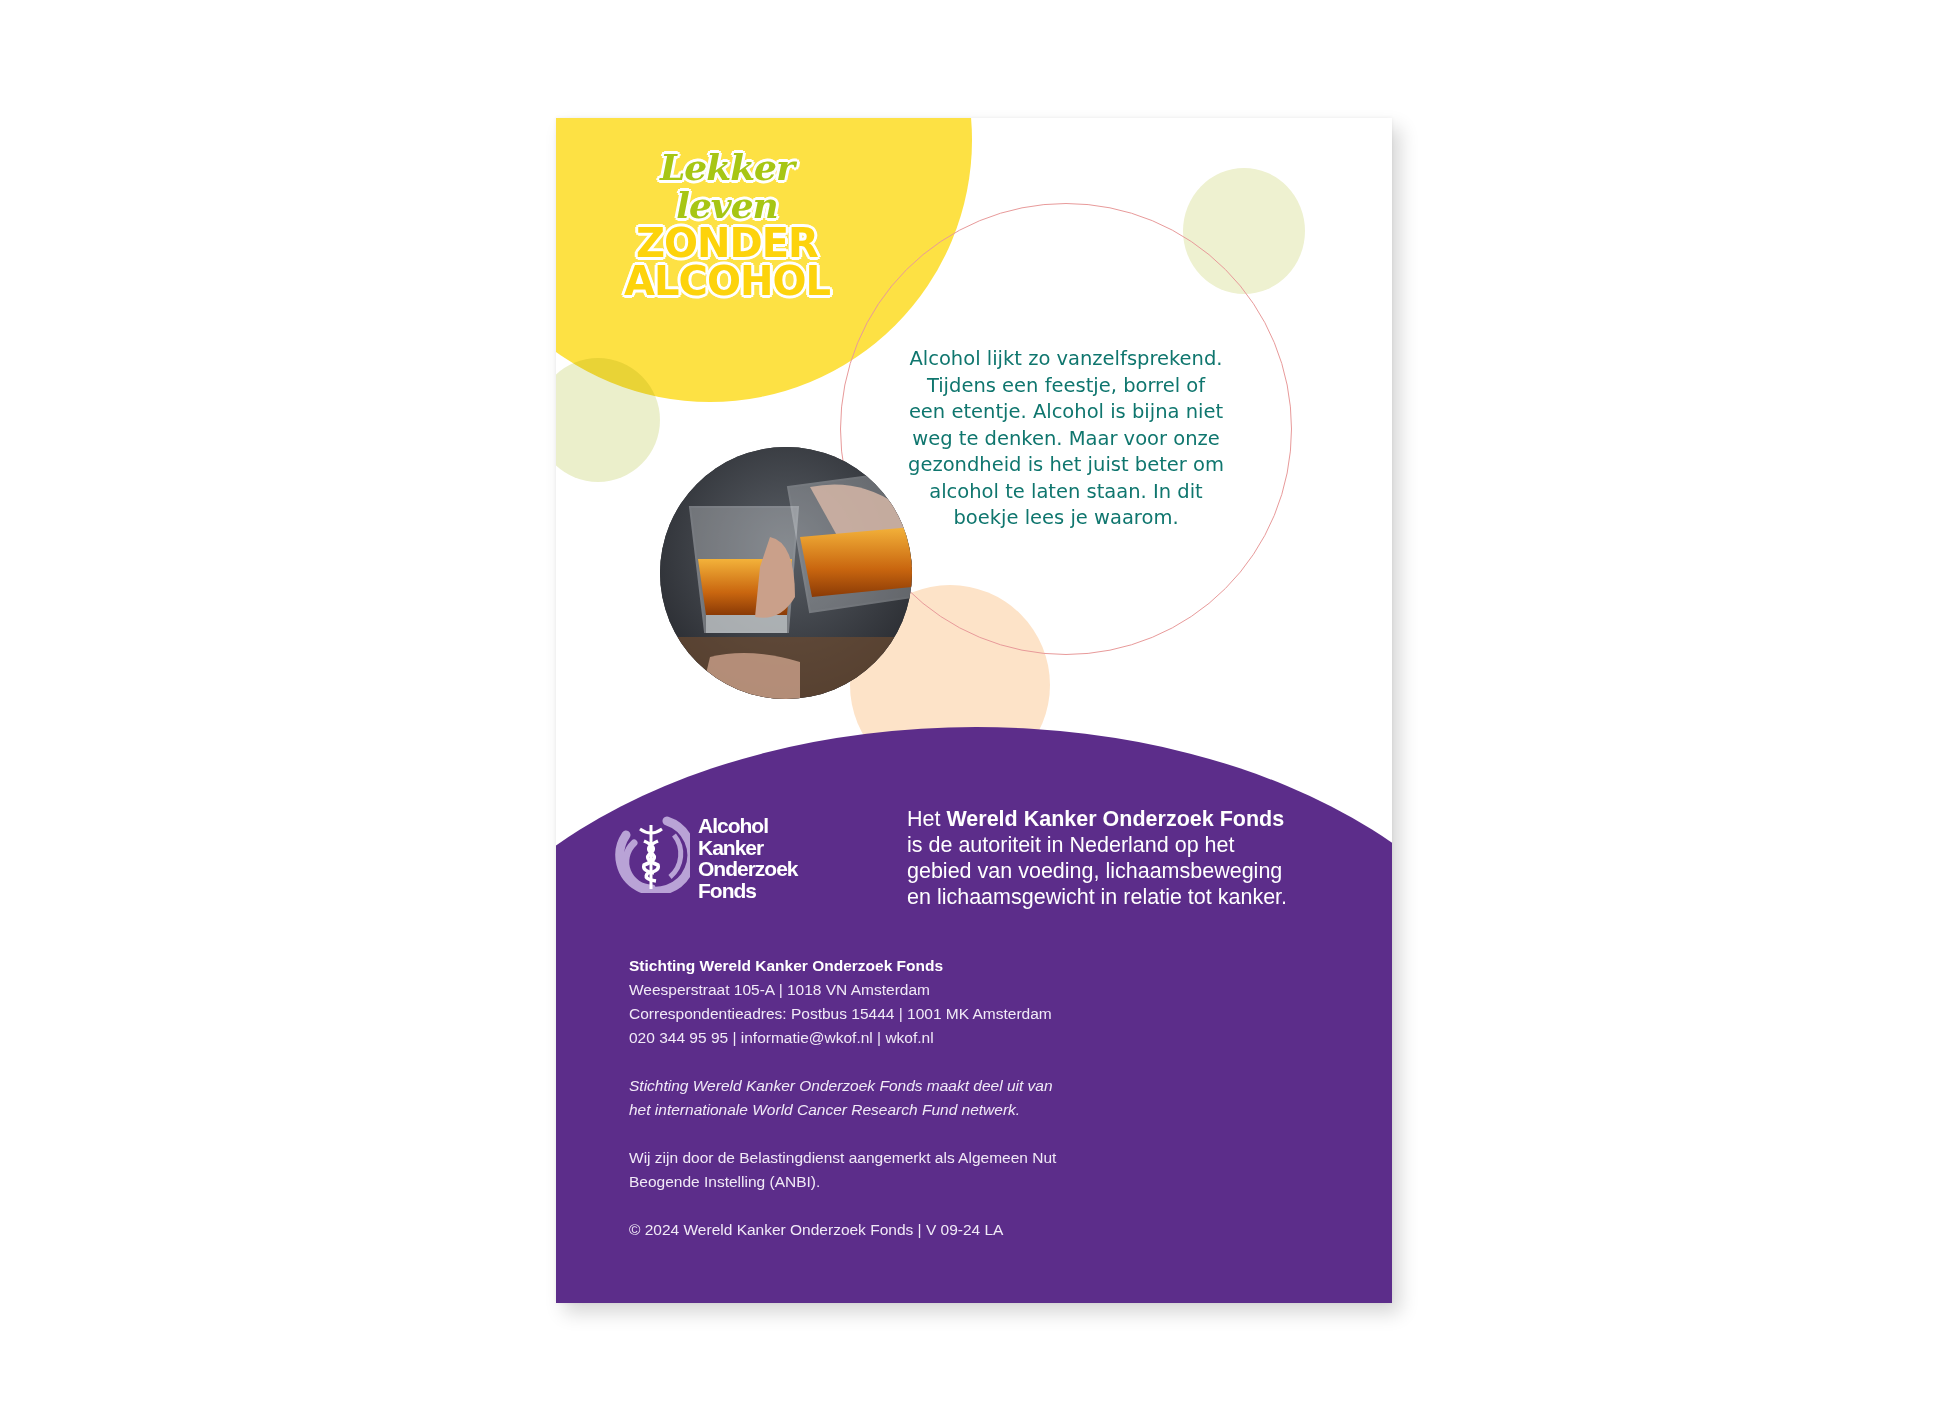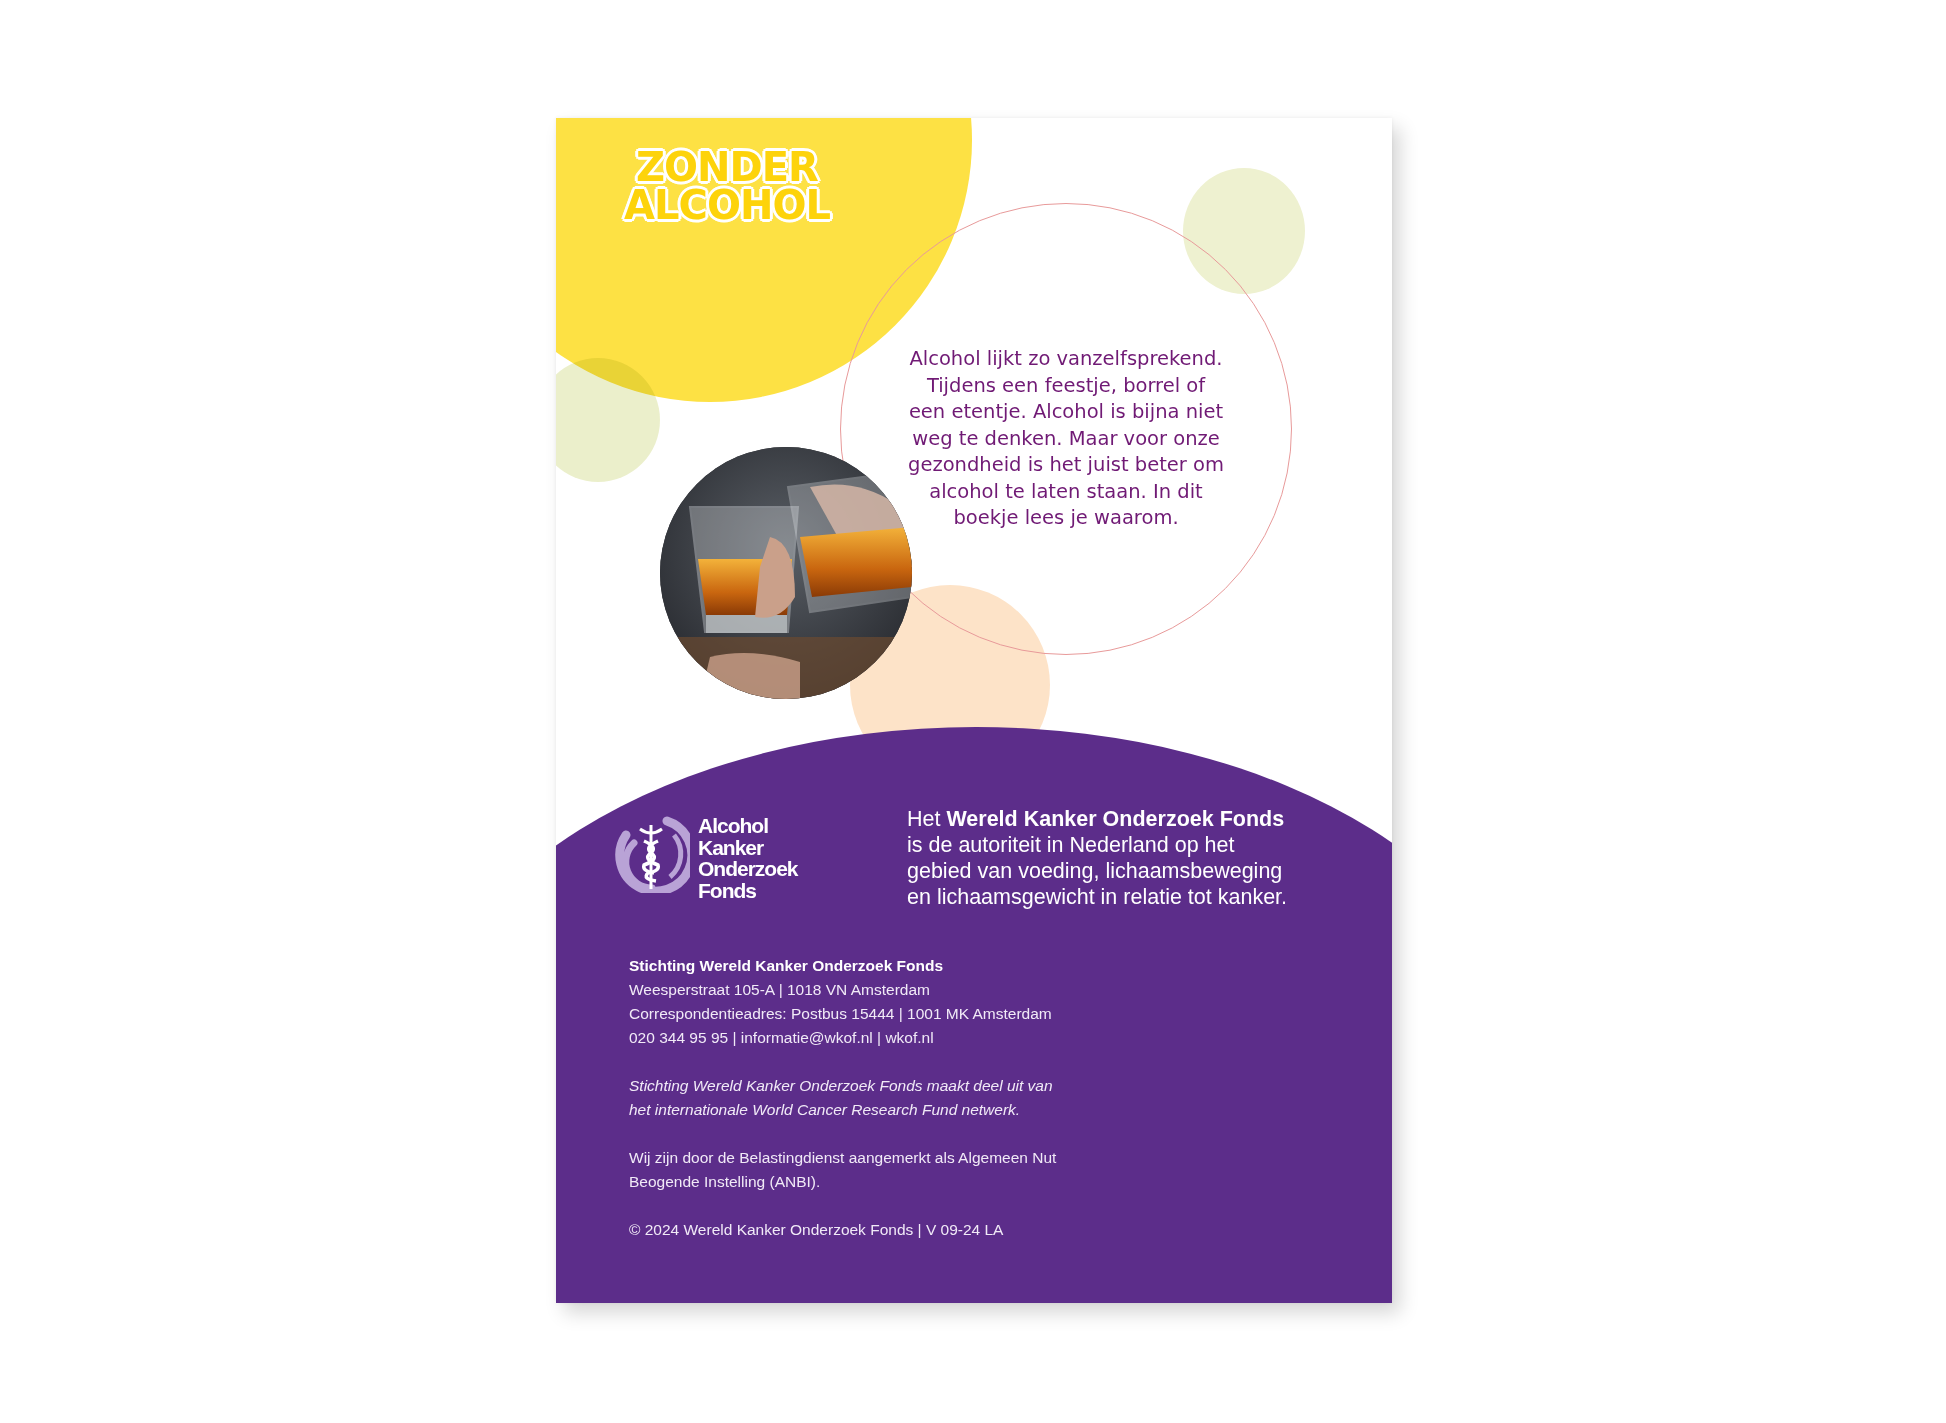--- a/index.html
+++ b/index.html
@@ -17,21 +17,21 @@
   .purple-fill { position:absolute; left:0; top:860px; width:836px; height:325px; background:#5c2d8a; }
 
   .logo-title { position:absolute; left:56px; top:30px; width:230px; text-align:center; }
   .lekker { font-family:"DejaVu Serif", serif; font-style:italic; font-weight:bold; font-size:36px; color:#a7c614;
             letter-spacing:-1px; line-height:38px;
             text-shadow: 2px 0 #fff, -2px 0 #fff, 0 2px #fff, 0 -2px #fff, 2px 2px #fff, -2px -2px #fff, 2px -2px #fff, -2px 2px #fff, 3px 0 #fff, -3px 0 #fff, 0 3px #fff, 0 -3px #fff; }
   .zonder, .alcohol { font-family:"DejaVu Sans", sans-serif; font-weight:bold; font-size:40px; line-height:38px; color:#fdd30b; letter-spacing:-1px;
             text-shadow: 2px 0 #fff, -2px 0 #fff, 0 2px #fff, 0 -2px #fff, 2px 2px #fff, -2px -2px #fff, 2px -2px #fff, -2px 2px #fff, 3px 0 #fff, -3px 0 #fff, 0 3px #fff, 0 -3px #fff; }
 
   .intro { position:absolute; left:345px; top:228px; width:330px; text-align:center; font-family:"DejaVu Sans", sans-serif;
-           font-size:19.5px; line-height:26.5px; color:#701a75; margin:0; }
+           font-size:19.5px; line-height:26.5px; color:#0f766e; margin:0; }
 
   .org-logo { position:absolute; left:56px; top:697px; width:220px; height:80px; }
   .emblem { position:absolute; left:0; top:0; width:78px; height:78px; }
   .org-name { position:absolute; left:86px; top:0; font-family:"Liberation Sans", sans-serif; font-weight:bold; font-size:21px; line-height:21px;
               color:#ffffff; letter-spacing:-1px; }
   .org-name div { line-height:21.5px; }
 
   .about { position:absolute; left:351px; top:688px; width:420px; color:#ffffff; font-family:"Liberation Sans", sans-serif; font-size:21.5px; line-height:26px; }
   .about b { font-weight:bold; }
 
@@ -48,20 +48,21 @@
   <div class="circle green-left"></div>
   <div class="circle green-right"></div>
   <div class="circle peach"></div>
 
   <div class="purple"></div>
   <div class="purple-fill"></div>
 
   <div class="circle pink-ring"></div>
 
   <div class="logo-title">
+    <div class="lekker">Lekker leven</div>
     <div class="zonder">ZONDER</div>
     <div class="alcohol">ALCOHOL</div>
   </div>
 
   <div class="intro">
     <div>Alcohol lijkt zo vanzelfsprekend.</div>
     <div>Tijdens een feestje, borrel of</div>
     <div>een etentje. Alcohol is bijna niet</div>
     <div>weg te denken. Maar voor onze</div>
     <div>gezondheid is het juist beter om</div>

